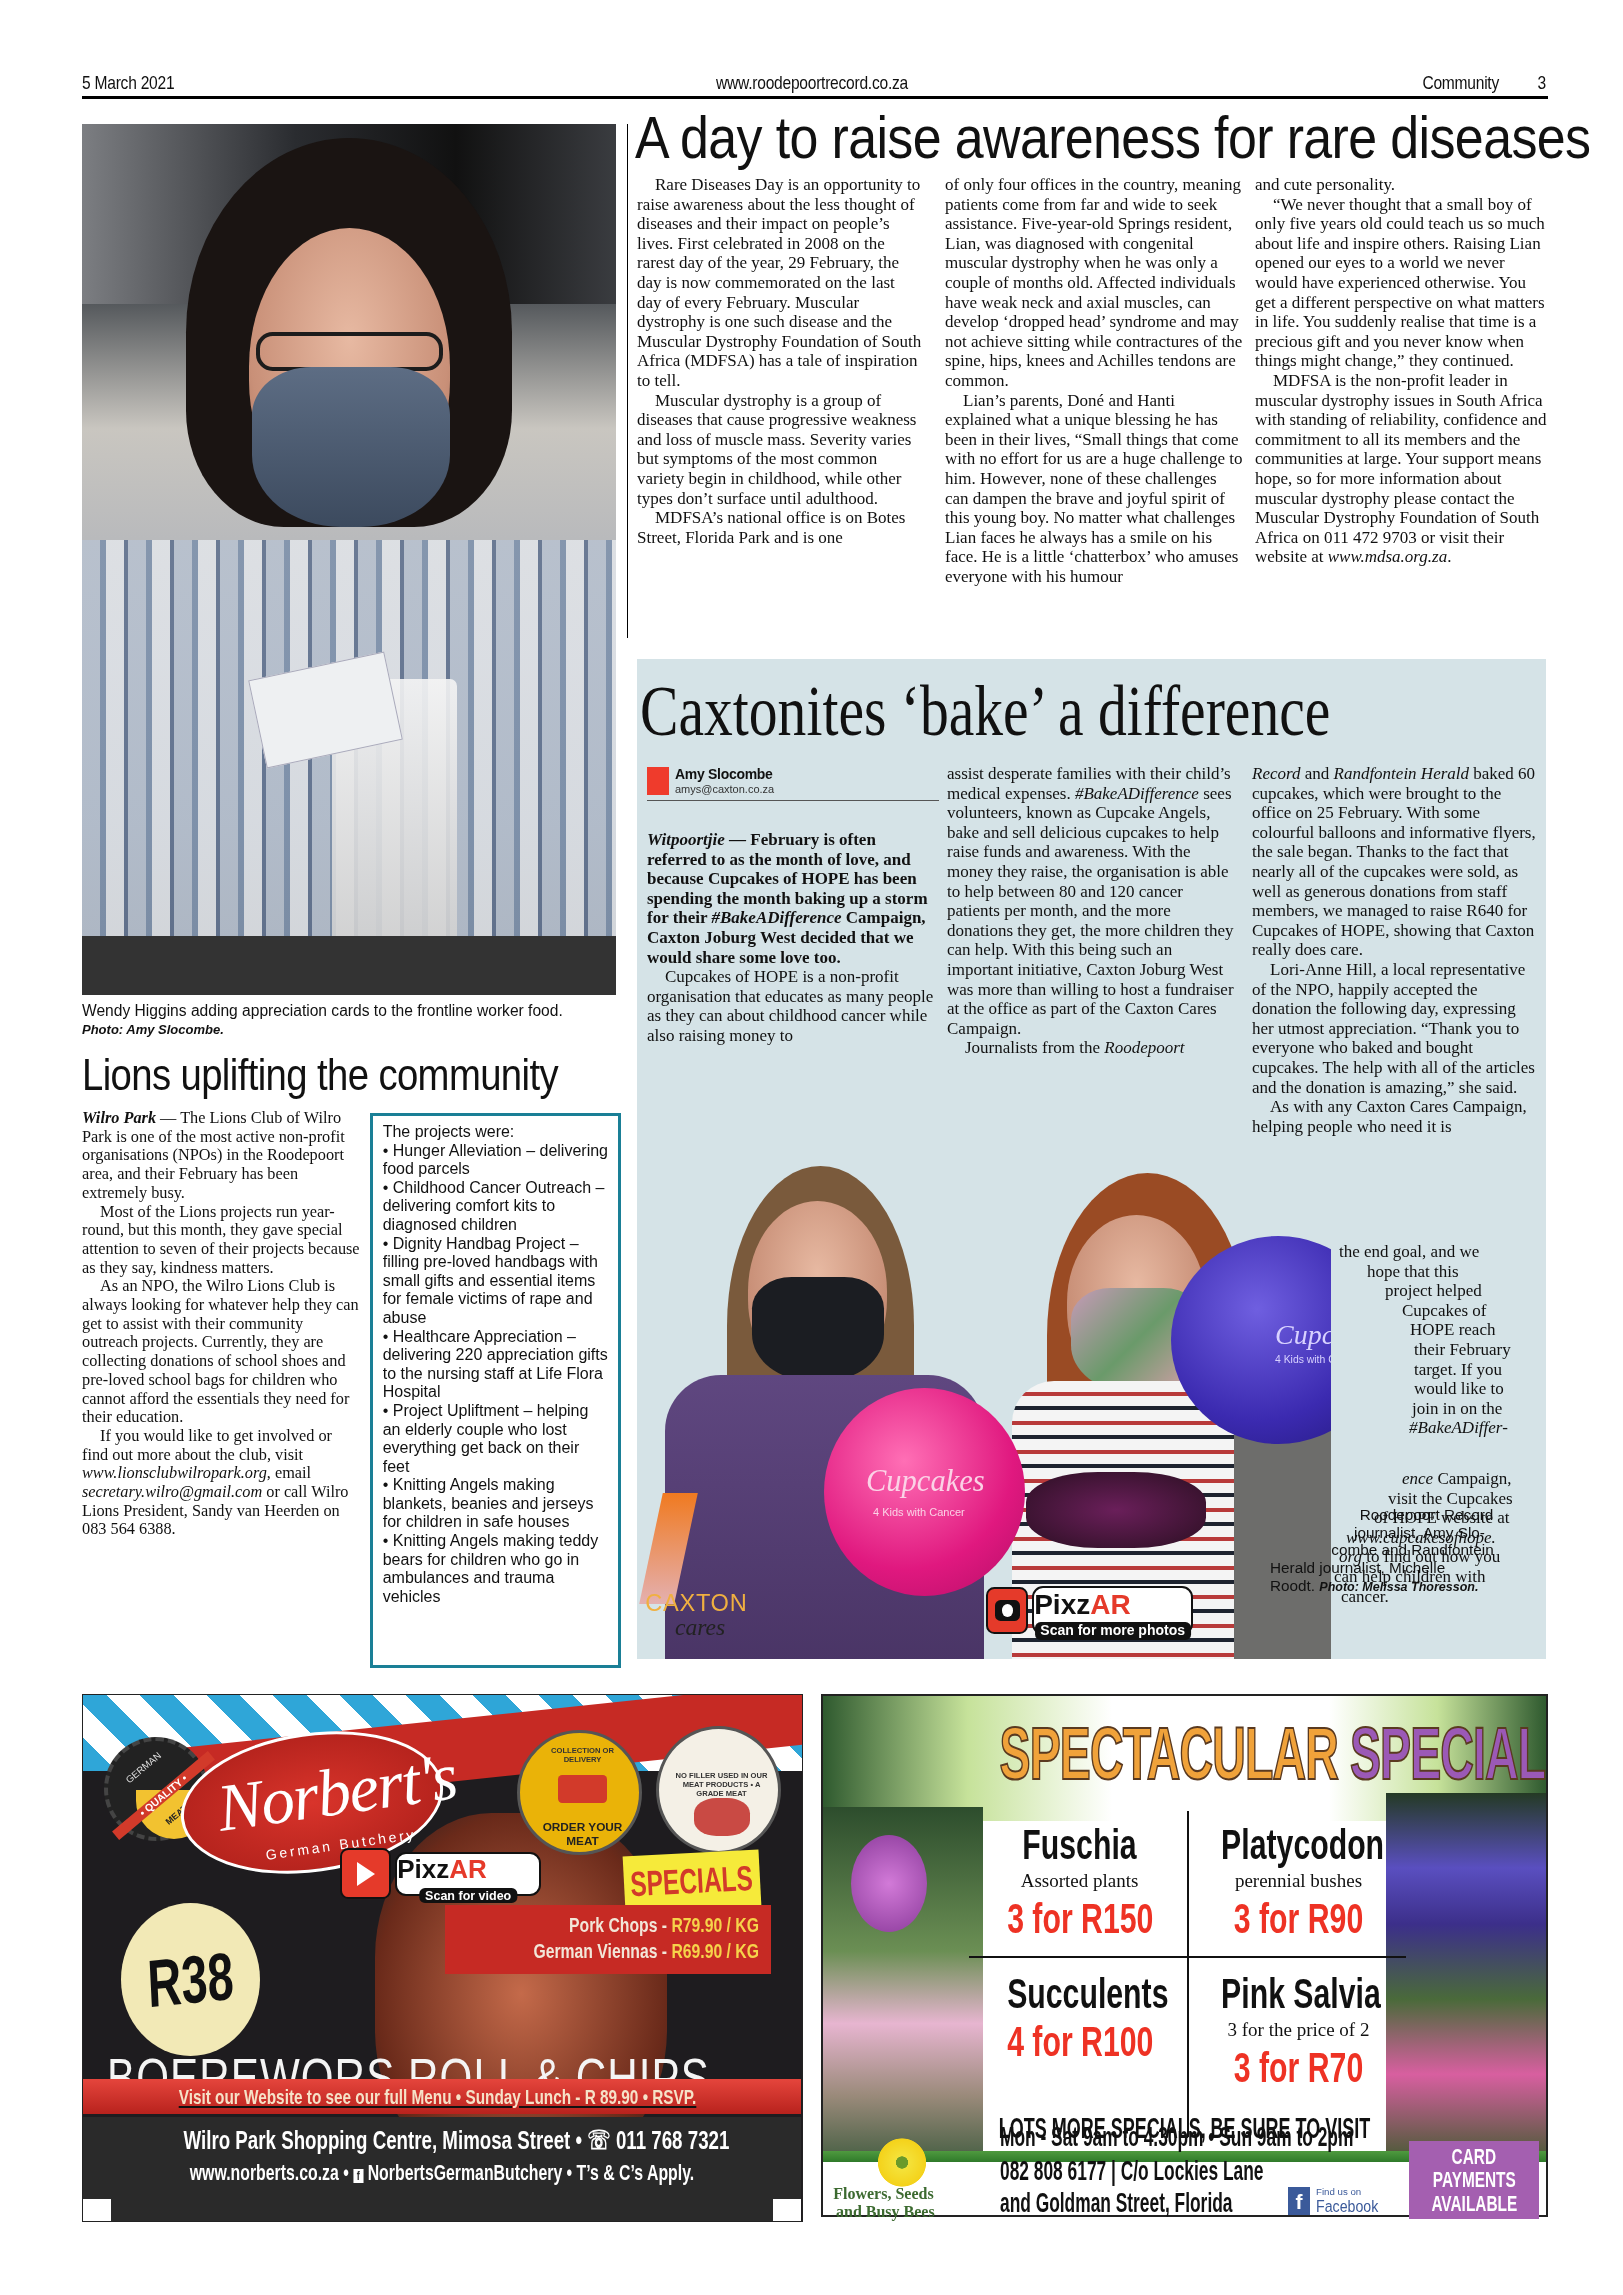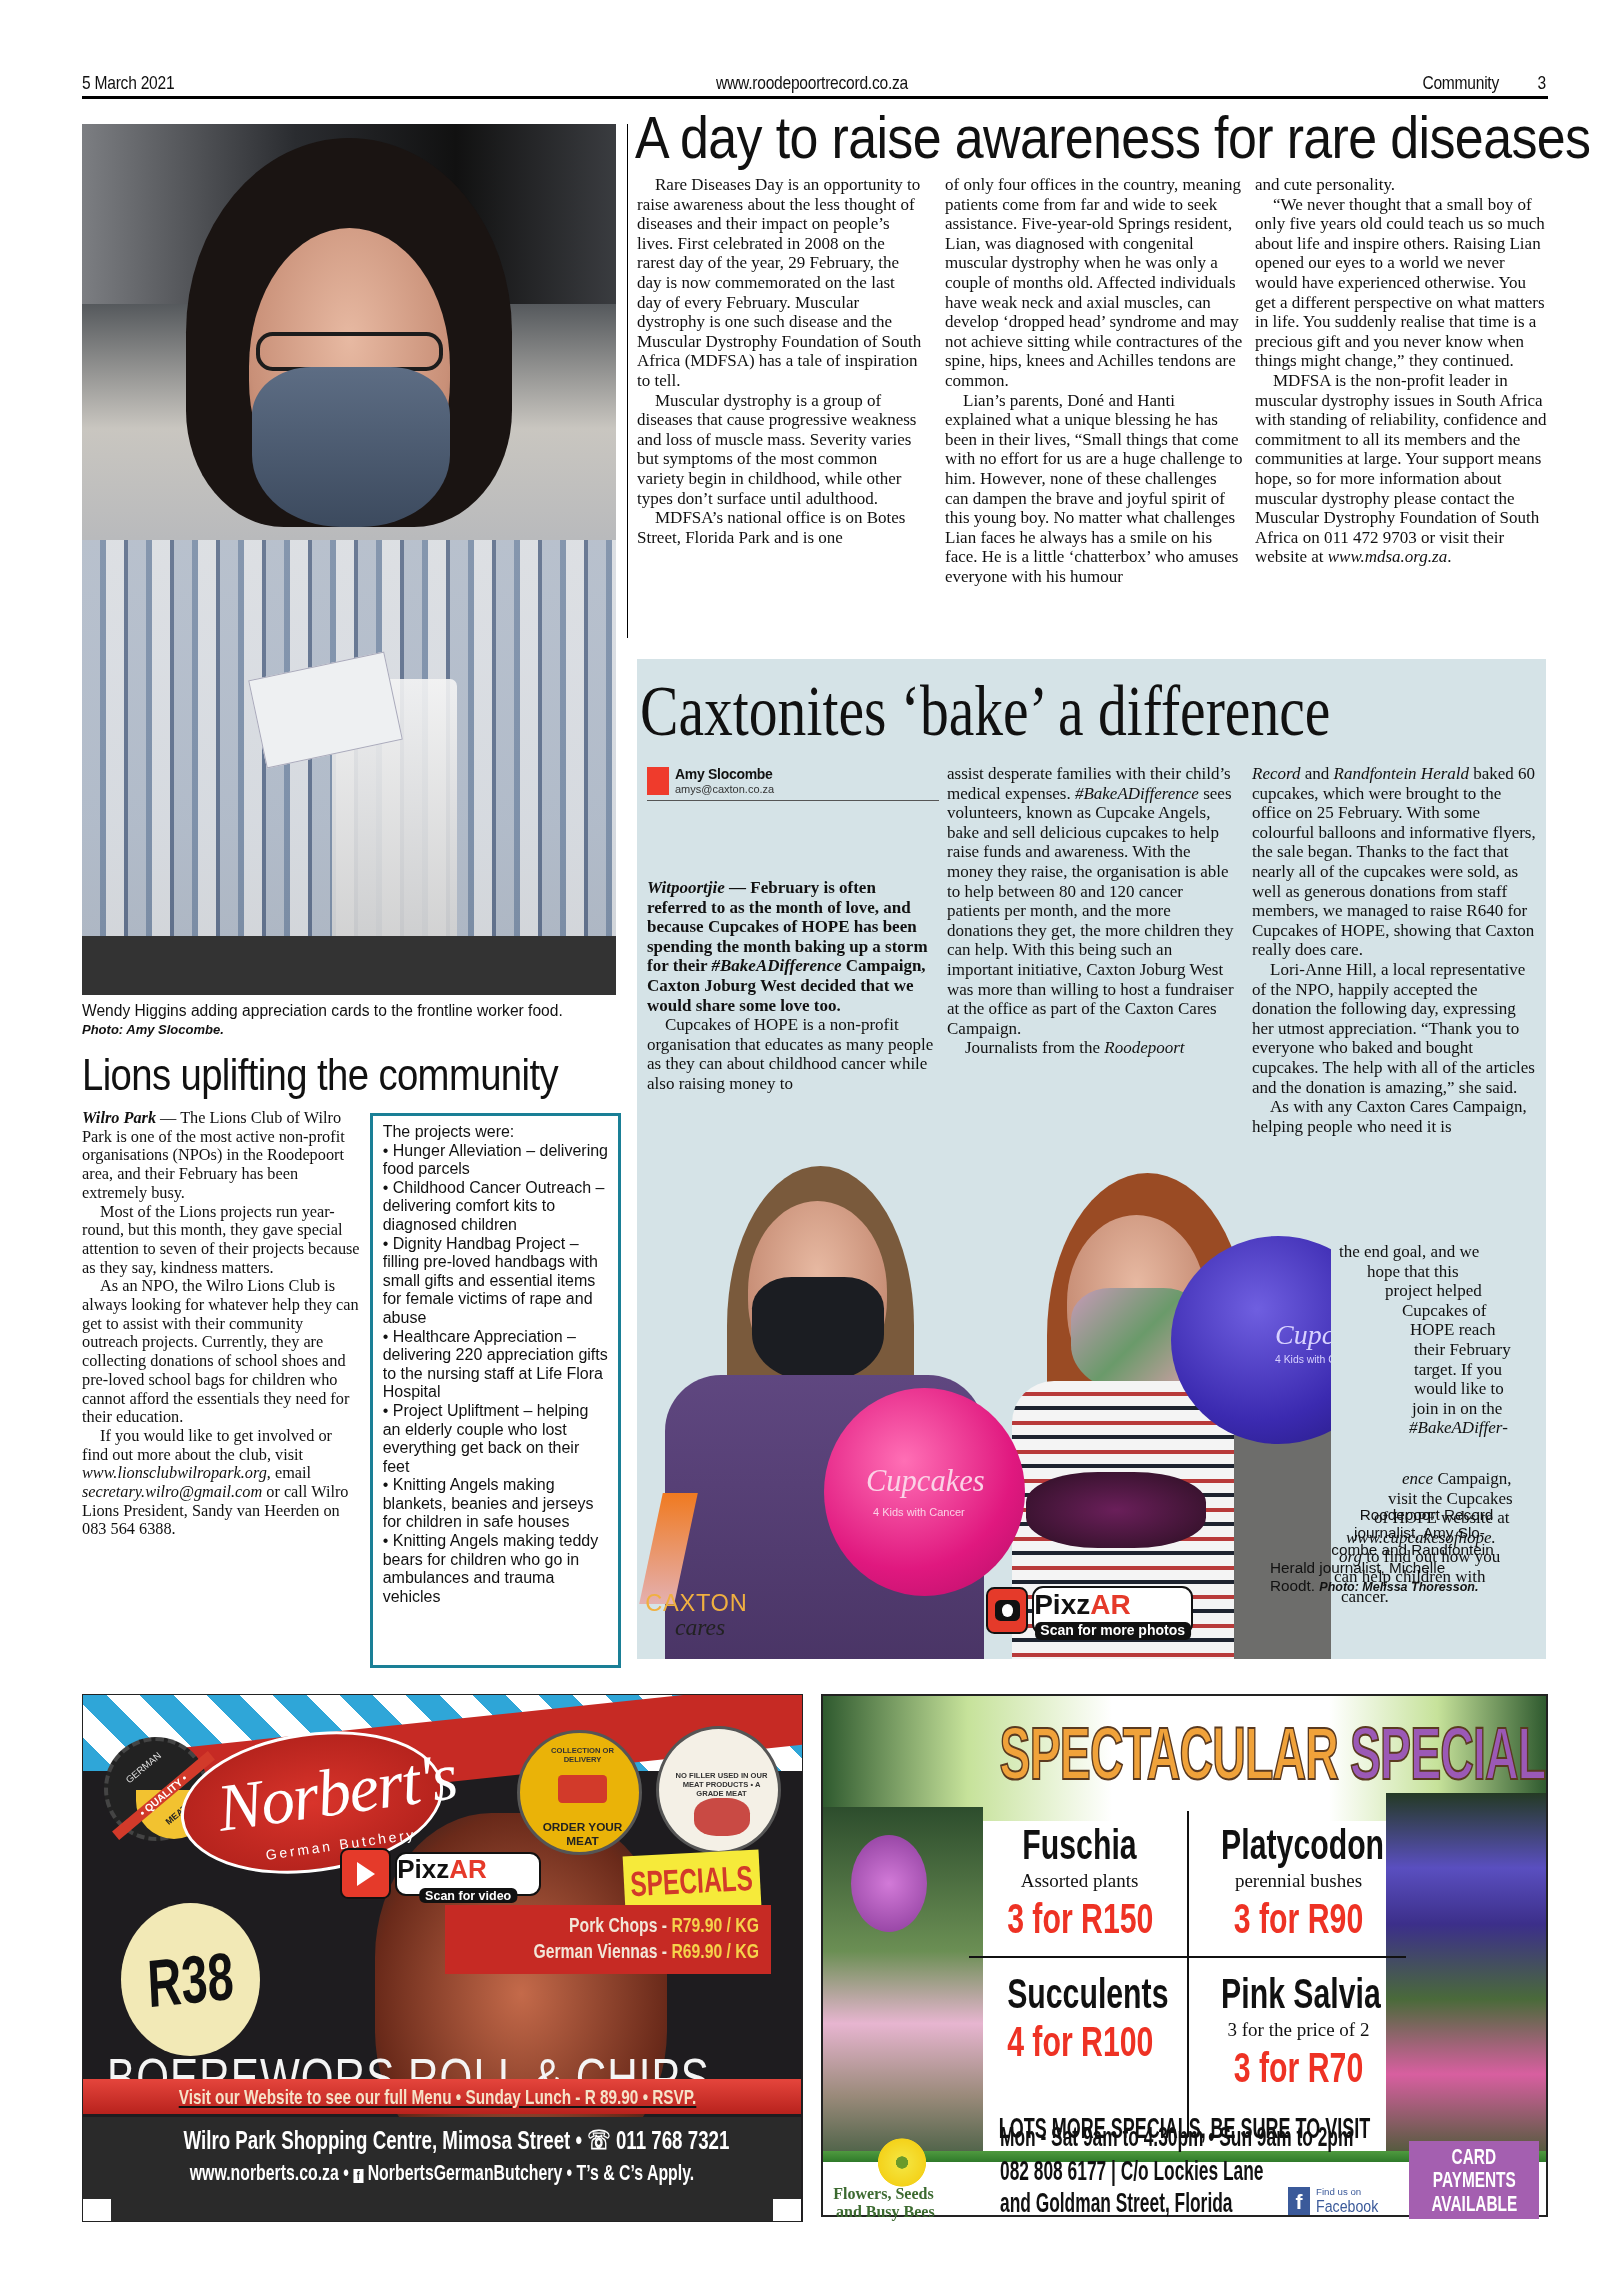--- a/index.html
+++ b/index.html
@@ -93,21 +93,21 @@
 
 <div class="caxton-box" style="left:637px; top:659px; width:909px; height:1000px;"></div>
 <h1 class="abs hl-serif" style="left:640px; top:672px; font-size:72px; line-height:78px; font-weight:normal; transform:scaleX(0.80);">Caxtonites ‘bake’ a difference</h1>
 
 <div class="abs" style="left:647px; top:766px; width:292px; height:35px; border-bottom:1.4px solid #555;">
   <div style="position:absolute; left:0; top:1.4px; width:22px; height:28px; background:#ef3b2c;"></div>
   <div class="sans" style="position:absolute; left:28px; top:0; font-size:14px; font-weight:bold; letter-spacing:-0.3px;">Amy Slocombe</div>
   <div class="sans" style="position:absolute; left:28px; top:16.7px; font-size:11px; color:#333;">amys@caxton.co.za</div>
 </div>
 
-<div class="col" style="left:647px; top:830px; width:292px; white-space:normal;margin-top:48px;">
+<div class="col" style="left:647px; top:830px; width:292px; white-space:normal;">
   <p><i style="font-weight:bold;">Witpoortjie</i><b> — February is often referred to as the month of love, and because Cupcakes of HOPE has been spending the month baking up a storm for their </b><b><i>#BakeADifference</i></b><b> Campaign, Caxton Joburg West decided that we would share some love too.</b></p>
   <p class="indent">Cupcakes of HOPE is a non-profit organisation that educates as many people as they can about childhood cancer while also raising money to</p>
 </div>
 <div class="col" style="left:947px; top:764px; width:292px; white-space:normal;">
   <p><span>assist desperate families with their child’s medical expenses. </span><i>#BakeADifference</i><span> sees volunteers, known as Cupcake Angels, bake and sell delicious cupcakes to help raise funds and awareness. With the money they raise, the organisation is able to help between 80 and 120 cancer patients per month, and the more donations they get, the more children they can help. With this being such an important initiative, Caxton Joburg West was more than willing to host a fundraiser at the office as part of the Caxton Cares Campaign.</span></p>
   <p class="indent"><span>Journalists from the </span><i>Roodepoort</i></p>
 </div>
 <div class="col" style="left:1252px; top:764px; width:288px; white-space:normal;">
   <p><i>Record</i><span> and </span><i>Randfontein Herald</i><span> baked 60 cupcakes, which were brought to the office on 25 February. With some colourful balloons and informative flyers, the sale began. Thanks to the fact that nearly all of the cupcakes were sold, as well as generous donations from staff members, we managed to raise R640 for Cupcakes of HOPE, showing that Caxton really does care.</span></p>
   <p class="indent">Lori-Anne Hill, a local representative of the NPO, happily accepted the donation the following day, expressing her utmost appreciation. “Thank you to everyone who baked and bought cupcakes. The help with all of the articles and the donation is amazing,” she said.</p>

